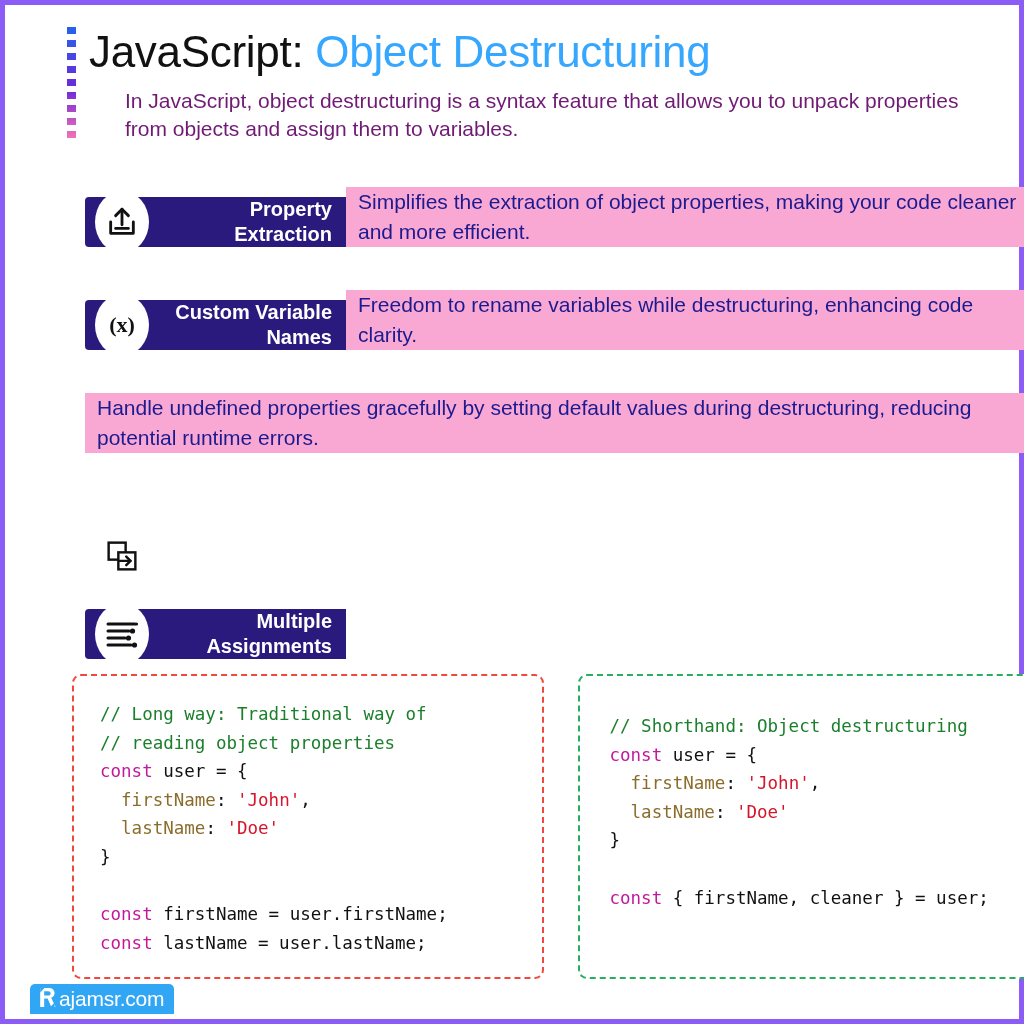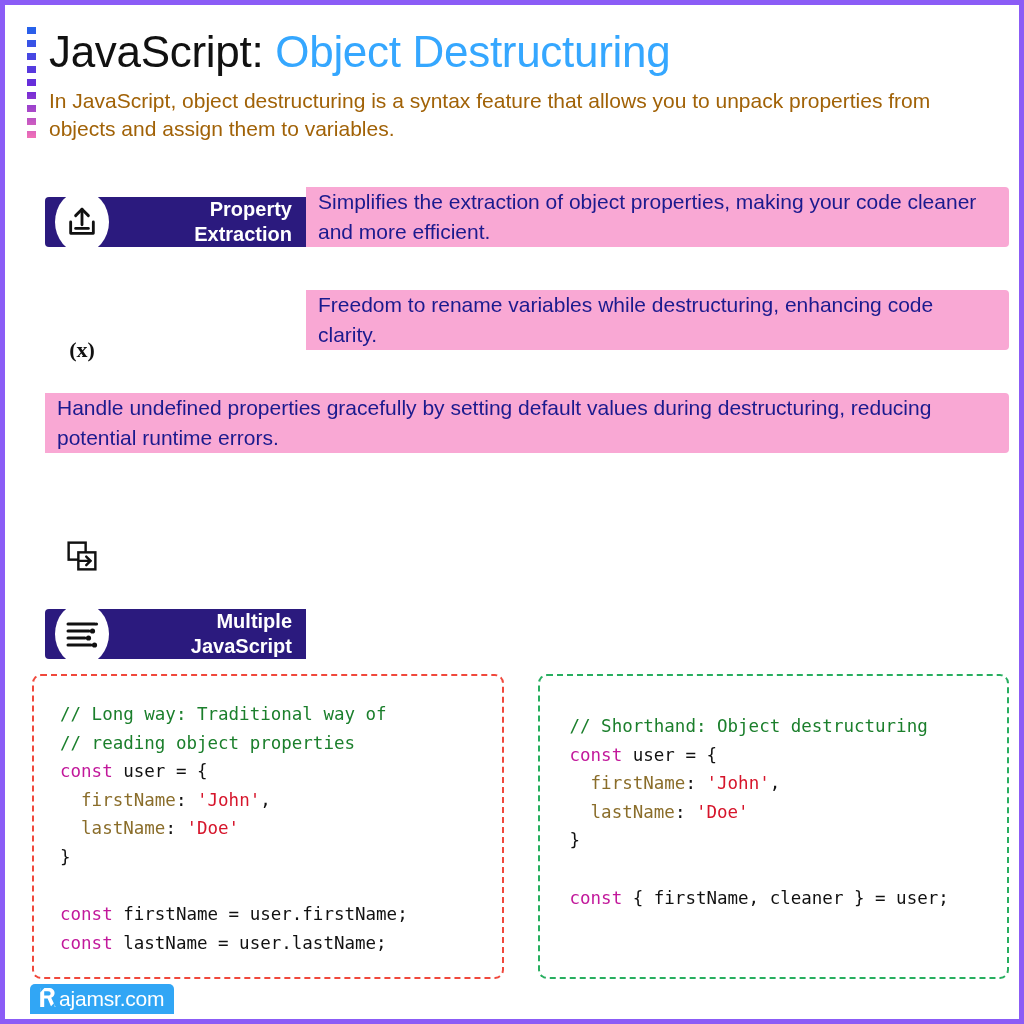--- a/index.html
+++ b/index.html
@@ -14,20 +14,21 @@
     font-family: "Liberation Sans", sans-serif;
   }
 
   #page {
     position: relative;
     width: 1024px;
     height: 1024px;
     box-sizing: border-box;
     border: 5px solid #8b5cf6;
     background: #ffffff;
+    padding-left: 40px;
   }
 
   
   .header {
     position: relative;
     padding: 18px 22px 4px 44px;
   }
   .dot-rail {
     position: absolute;
     left: 22px;
@@ -44,22 +45,23 @@
     font-weight: 400;
     color: #111111;
     white-space: nowrap;
     letter-spacing: -0.3px;
   }
   .title .accent { color: #35a7ff; }
   .subtitle {
     margin-top: 6px;
     font-size: 21px;
     line-height: 28px;
-    color: #a16207;
+    color: #701a75;
     max-width: 968px;
+    margin-left: 36px;
   }
 
   
   .features {
     margin: 12px 0 0 27px;
     width: 977px;
   }
   .feature-row {
     display: flex;
     align-items: flex-end;
@@ -204,20 +206,21 @@
       </div>
     </div>
 
     <div class="feature-row">
       <div class="feature-left">
         <span class="badge">
           <svg width="44" height="30" viewBox="0 0 44 30">
             <text x="22" y="22" text-anchor="middle" font-family="'Liberation Serif', serif" font-size="22" font-weight="700" fill="#111">(x)</text>
           </svg>
         </span>
+        <span class="feature-title">Custom Variable Names</span>
       </div>
       <div class="feature-right">
         <span class="feature-desc">Freedom to rename variables while destructuring, enhancing code clarity.</span>
       </div>
     </div>
 
     <div class="feature-row">
       <div class="feature-right">
         <span class="feature-desc">Handle undefined properties gracefully by setting default values during destructuring, reducing potential runtime errors.</span>
       </div>
@@ -245,21 +248,21 @@
             <path d="M4 20 L21 20"></path>
             <path d="M4 27 L27 27"></path>
             <g stroke="none" fill="#111">
               <circle cx="32.5" cy="6" r="1.6"></circle>
               <circle cx="28.5" cy="13" r="2.6"></circle>
               <circle cx="24.5" cy="20" r="2.6"></circle>
               <circle cx="30.5" cy="27" r="2.6"></circle>
             </g>
           </svg>
         </span>
-        <span class="feature-title">Multiple JavaScript</span>
+        <span class="feature-title">Multiple Assignments</span>
       </div>
     </div>
 
   </div>
 
   <div class="code-area">
     <div class="code-card left">
       <pre class="code"><span class="cm">// Long way: Traditional way of</span>
 <span class="cm">// reading object properties</span>
 <span class="kw">const</span><span class="pn"> user = {</span>

